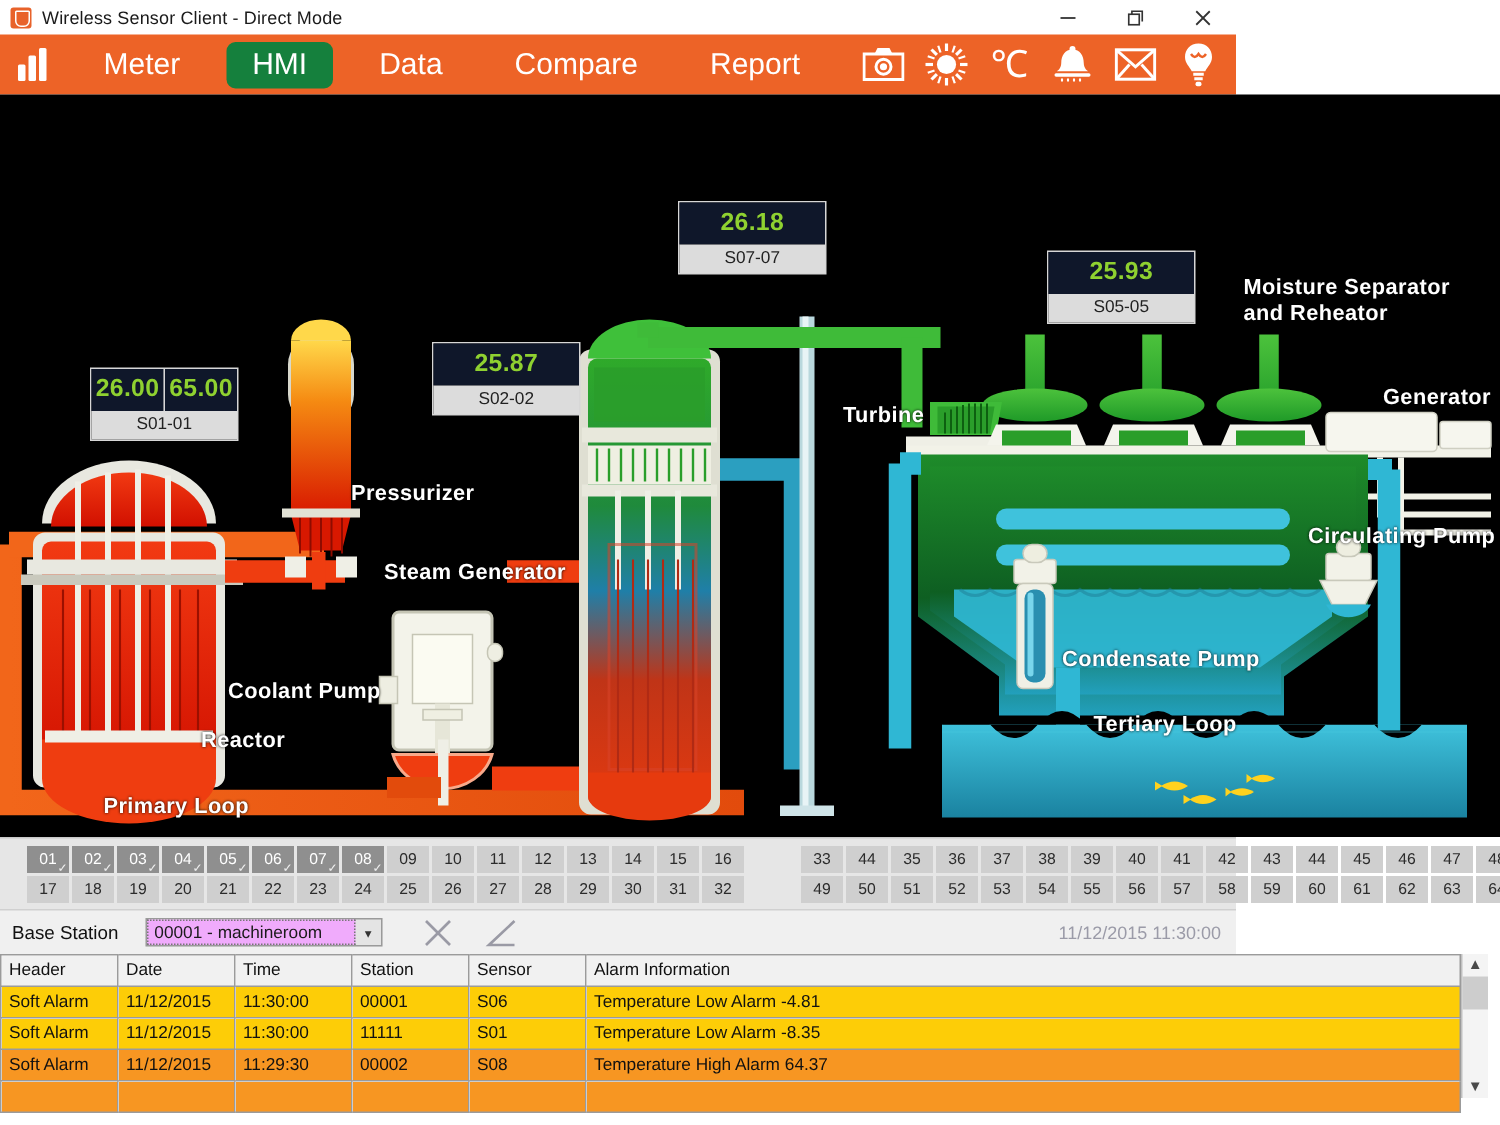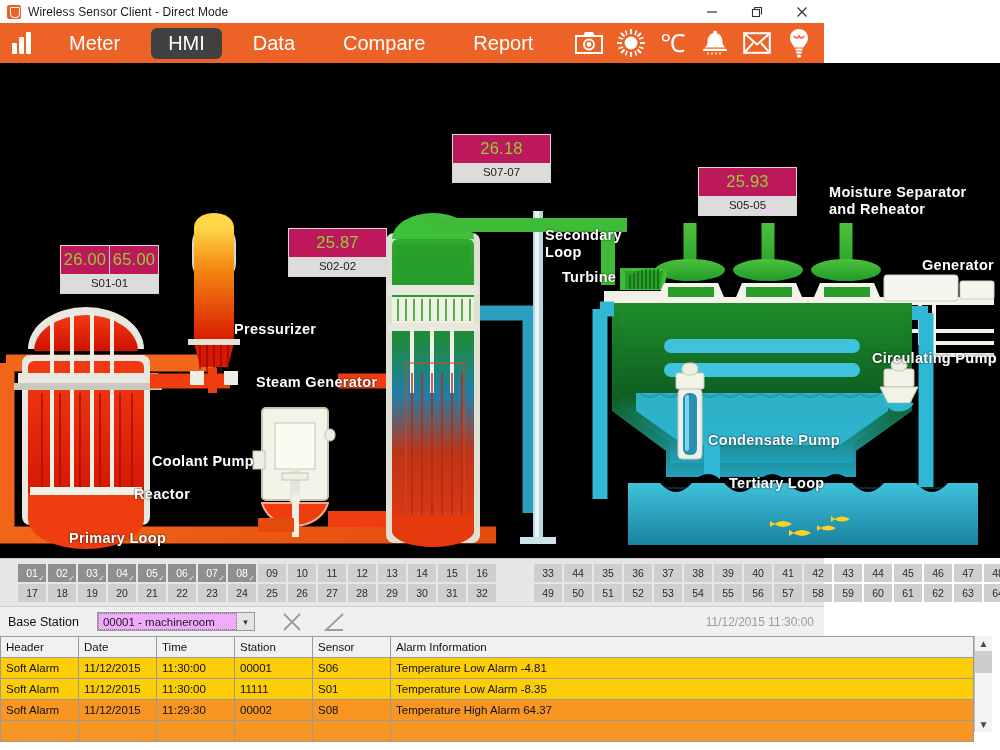--- a/index.html
+++ b/index.html
@@ -38,40 +38,40 @@
   }
   .logo-bars { display: flex; align-items: flex-end; gap: 2px; margin: 0 14px 0 12px; height: 22px; }
   .logo-bars i { display: block; width: 5px; background: #fff; border-radius: 1px; }
   .logo-bars i:nth-child(1) { height: 11px; }
   .logo-bars i:nth-child(2) { height: 17px; }
   .logo-bars i:nth-child(3) { height: 22px; }
   .menu-item {
     color: #fff; font-size: 20px; padding: 4px 17px; margin: 0 7px;
     border-radius: 6px; white-space: nowrap; cursor: default;
   }
-  .menu-item.active { background: #404040; }
+  .menu-item.active { background: #15803d; }
   .icon-group { position: absolute; right: 8px; display: flex; align-items: center; gap: 8px; }
   .hicon {
     width: 34px; height: 34px; display: flex; align-items: center; justify-content: center;
     color: #fff;
   }
   .hicon svg { display: block; }
 
   
   .hmi { position: relative; width: 1000px; height: 495px; background: #000; overflow: hidden; }
   .hmi svg.diagram { position: absolute; inset: 0; }
   .dlabel {
     position: absolute; color: #fff; font-size: 14.5px; font-weight: bold;
     letter-spacing: 0.3px; line-height: 1.18; text-shadow: 0 0 2px #000;
   }
 
   
   .tag { position: absolute; width: 99px; border: 1px solid #d7d7d7; }
   .tag .val {
-    background: #be185d; color: #8fd130; font-size: 16.5px; font-weight: normal;
+    background: #0f172a; color: #8fd130; font-size: 16.5px; font-weight: bold;
     text-align: center; padding: 4px 0 5px; letter-spacing: 0.2px;
   }
   .tag .id {
     background: #dcdcdc; color: #222; font-size: 11.5px; text-align: center;
     padding: 3px 0 4px;
   }
   .tag.dual { width: 99px; }
   .tag.dual .vrow { display: flex; background: #6e6e6e; }
   .tag.dual .vrow .val { flex: 1; padding: 4px 0 5px; }
   .tag.dual .vrow .val + .val { border-left: 1px solid #d7d7d7; }
@@ -492,21 +492,20 @@
       </g>
       <path d="M926 250 v90 M926 340 v84 " fill="none" stroke="#2fb7d4" stroke-width="15"></path>
       <path d="M912 250 h16" fill="none" stroke="#2fb7d4" stroke-width="14"></path>
     </svg>
 
     <div class="dlabel" style="left:234px;top:258px;">Pressurizer</div>
     <div class="dlabel" style="left:256px;top:311px;">Steam Generator</div>
     <div class="dlabel" style="left:152px;top:390px;">Coolant Pump</div>
     <div class="dlabel" style="left:134px;top:423px;">Reactor</div>
     <div class="dlabel" style="left:69px;top:467px;">Primary Loop</div>
-    <div class="dlabel" style="left:545px;top:164px;width:95px;">Secondary Loop</div>
     <div class="dlabel" style="left:562px;top:206px;">Turbine</div>
     <div class="dlabel" style="left:829px;top:121px;width:175px;white-space:pre-line;">Moisture Separator
 and Reheator</div>
     <div class="dlabel" style="left:898px;top:194px;margin-left:24px;">Generator</div>
     <div class="dlabel" style="left:872px;top:287px;">Circulating Pump</div>
     <div class="dlabel" style="left:708px;top:369px;">Condensate Pump</div>
     <div class="dlabel" style="left:729px;top:412px;">Tertiary Loop</div>
 
     <div class="tag dual" style="left:60px;top:182px;">
       <div class="vrow">

